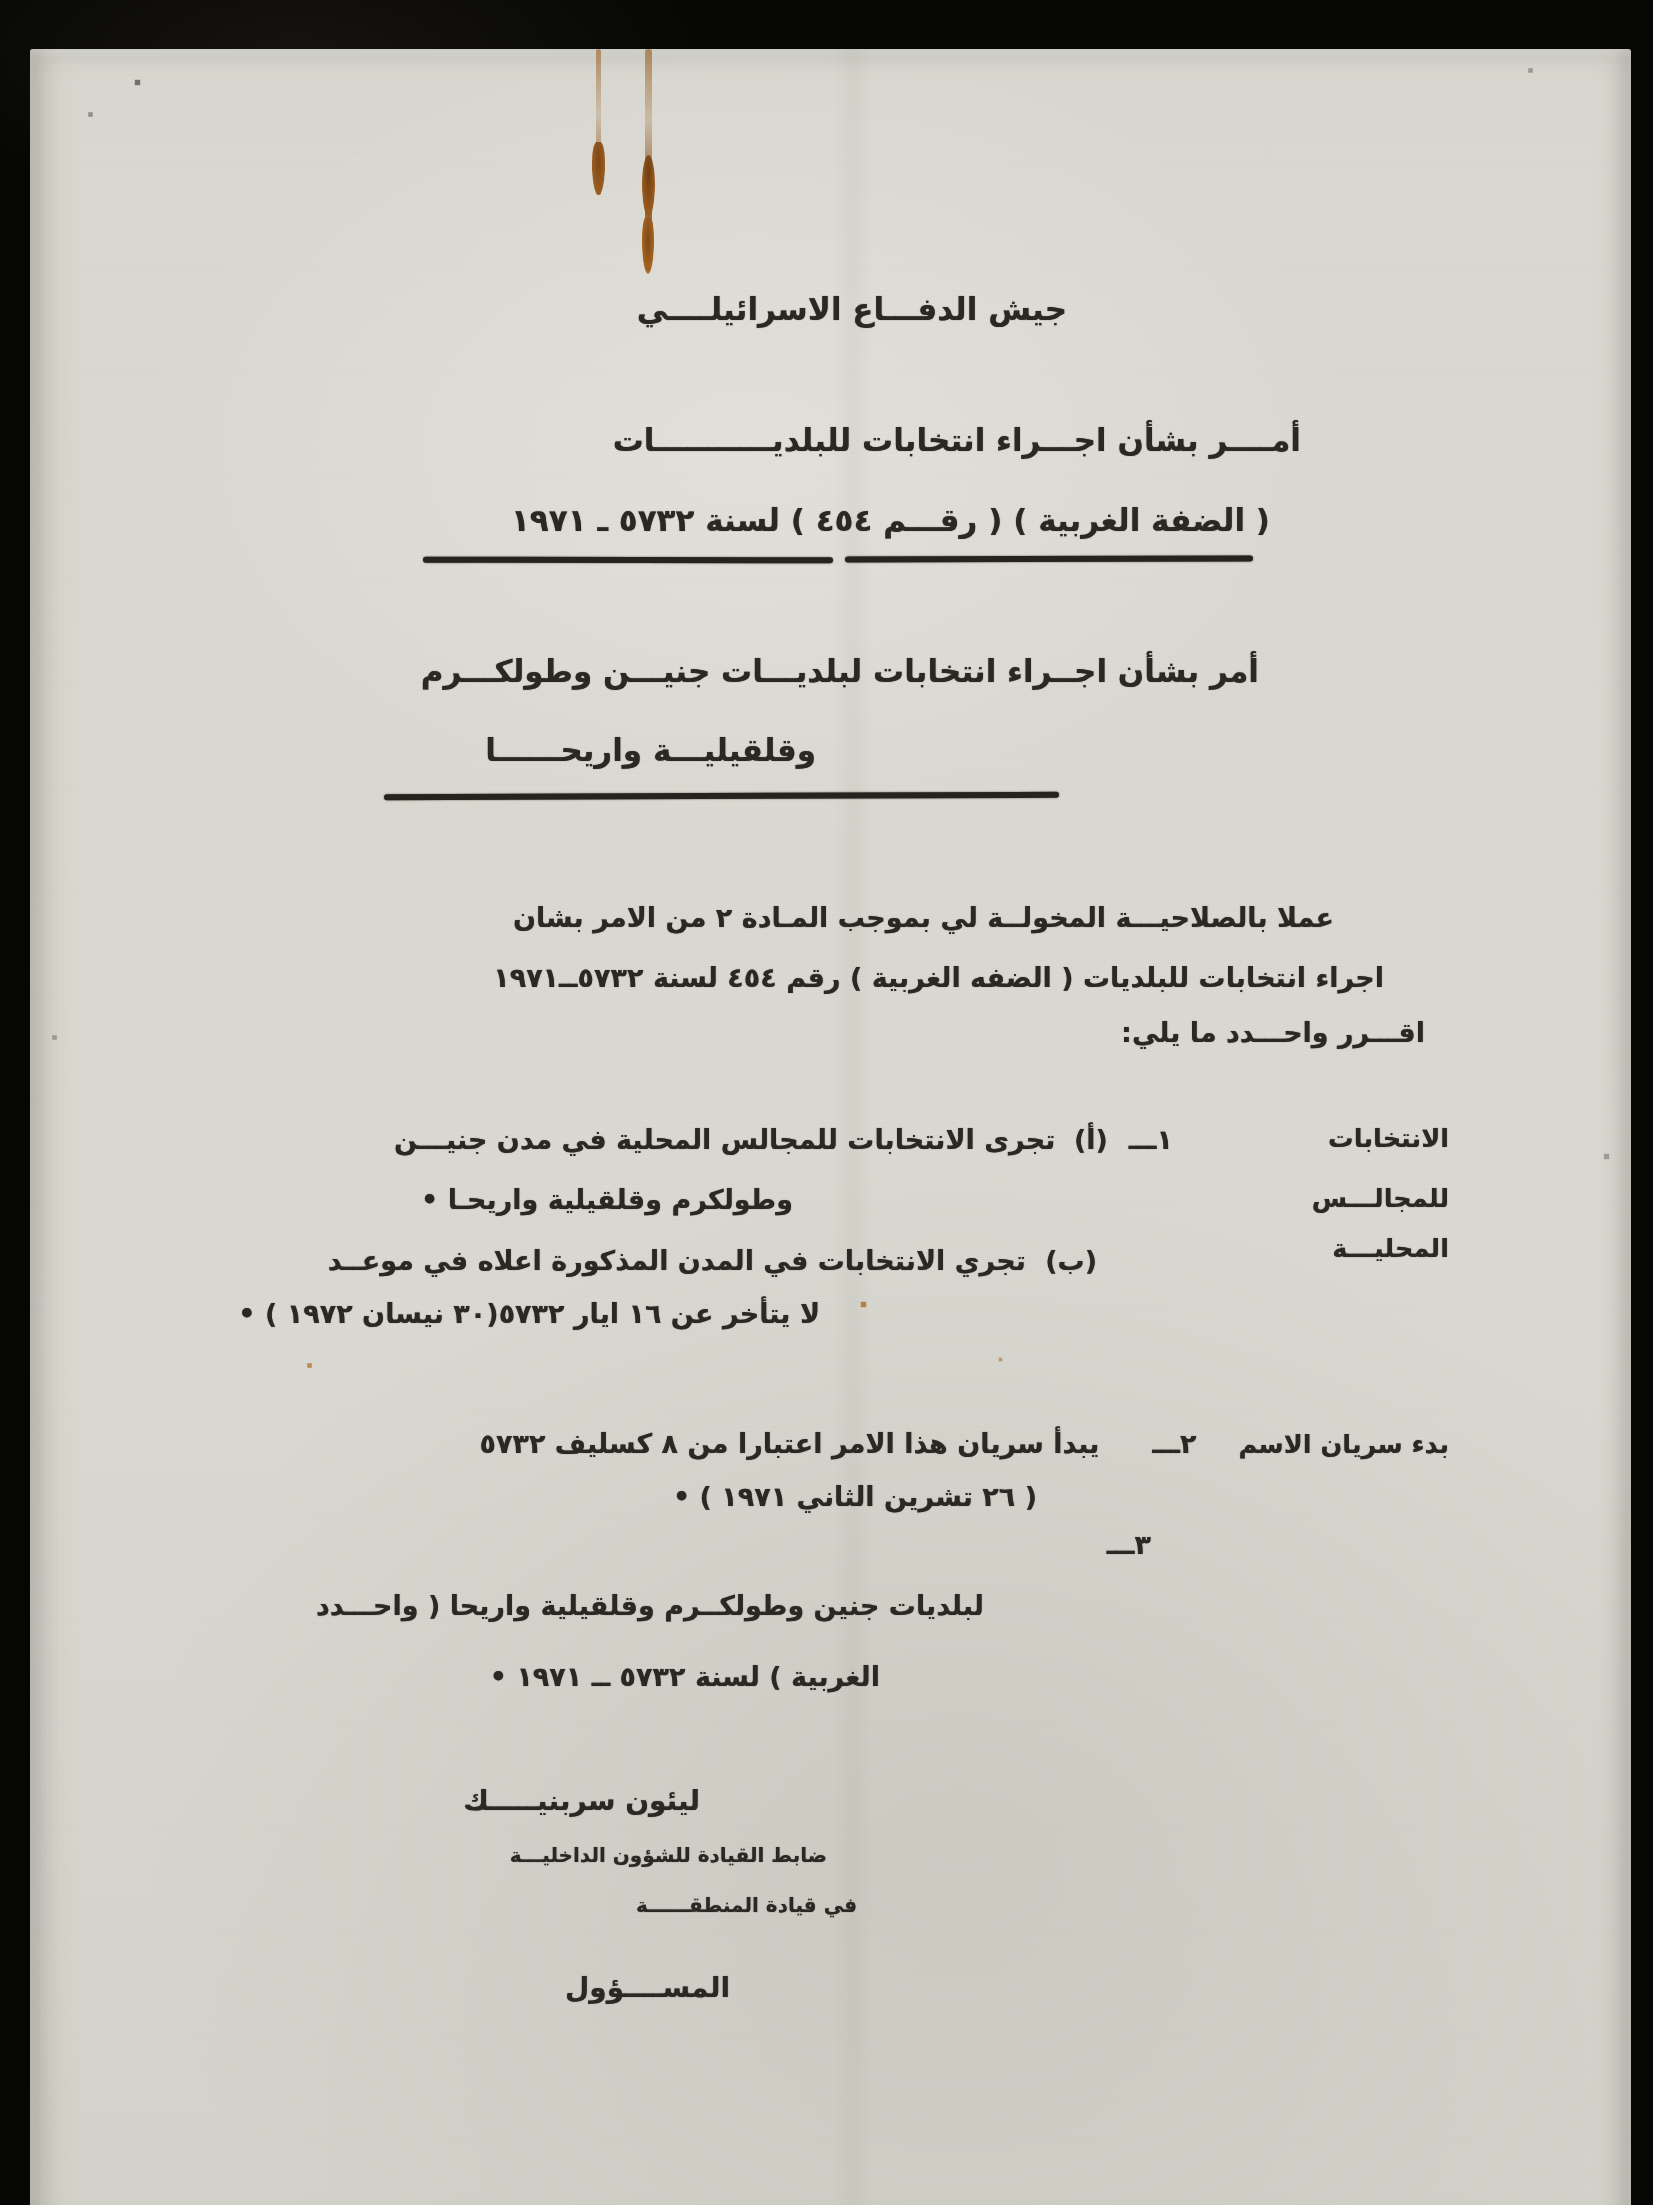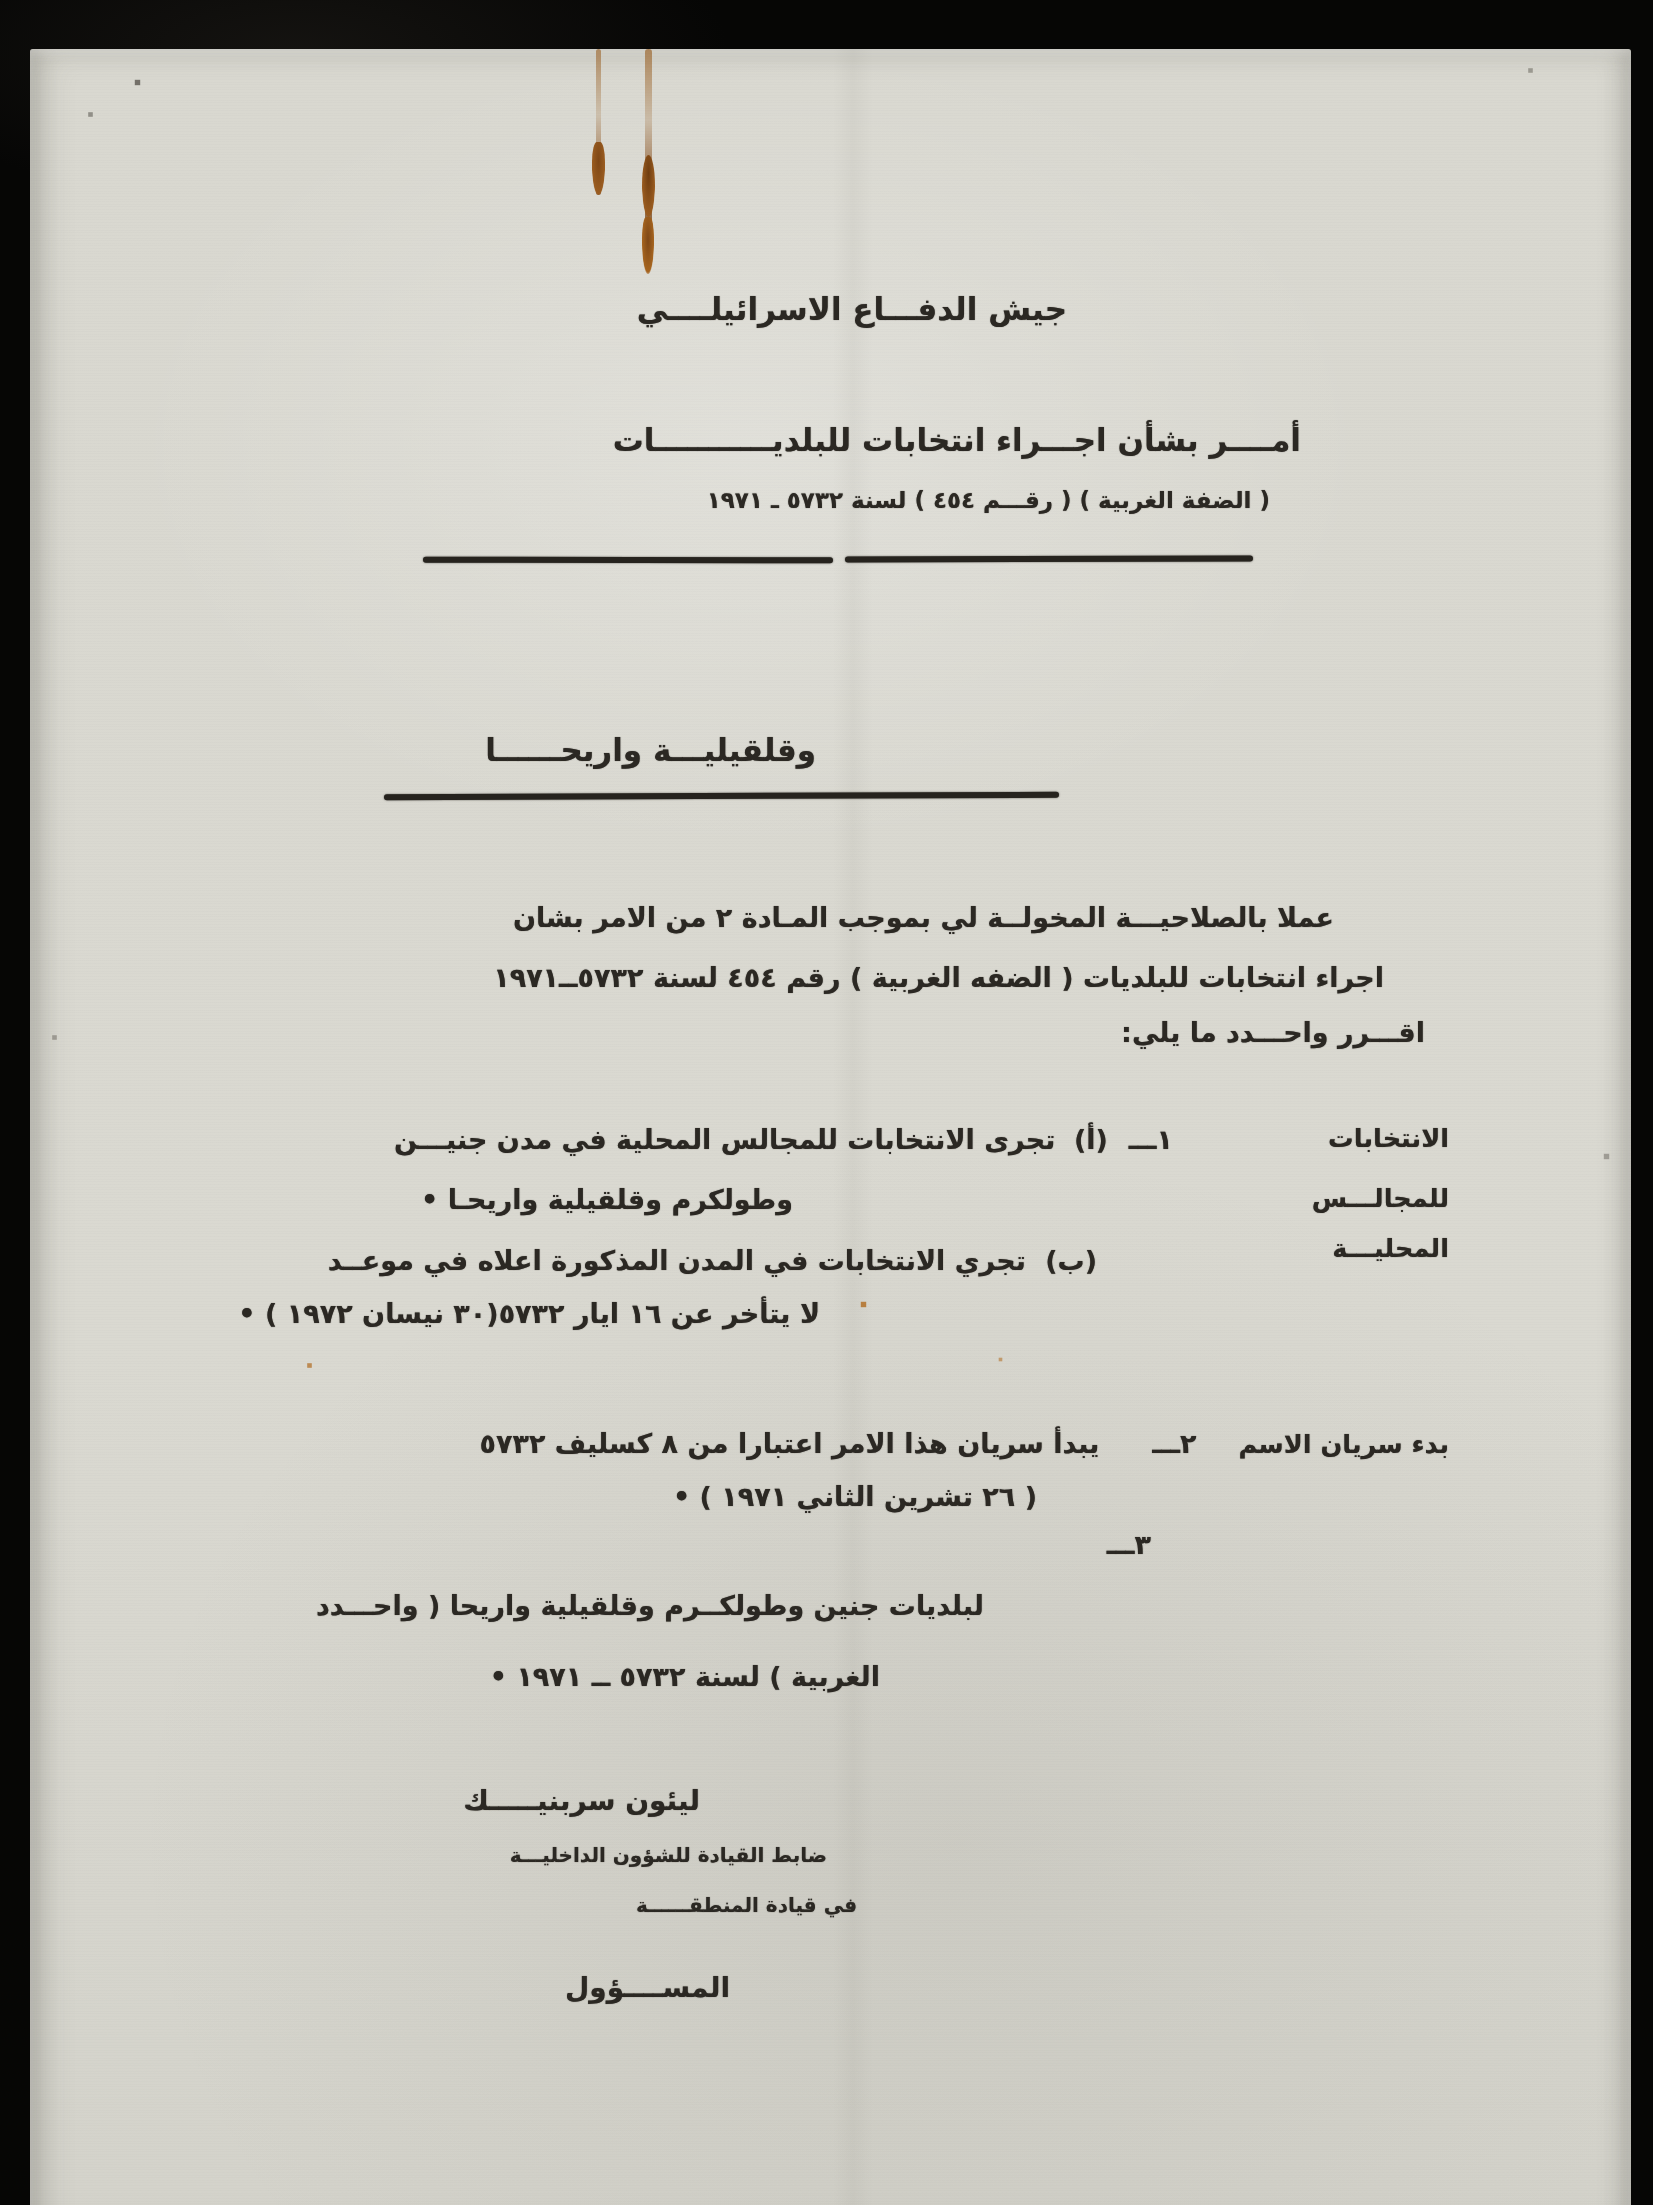--- a/index.html
+++ b/index.html
@@ -91,24 +91,25 @@
   <div class="paper"></div>
 
   <div class="drip drip-a"></div>
   <div class="drip drip-b"></div>
   <div class="specks"></div>
   <div class="flecks"></div>
 
   <div class="t" style="top:423px;right:353px;font-size:31px">أمــــر بشأن اجـــراء انتخابات للبلديـــــــــــات</div>
 
   <div class="t" style="top:292px;right:587px;font-size:31px">جيش الدفـــاع الاسرائيلــــي</div>
-  <div class="t" style="top:488px;right:384px;font-size:23px">( الضفة الغربية ) ( رقـــم ٤٥٤ ) لسنة ٥٧٣٢ ـ ١٩٧١</div>
+  <div class="t" style="top:503px;right:384px;font-size:31px">( الضفة الغربية ) ( رقـــم ٤٥٤ ) لسنة ٥٧٣٢ ـ ١٩٧١</div>
   <div class="rule" style="left:845px;top:556px;width:408px;transform:rotate(-0.15deg)"></div>
   <div class="rule" style="left:423px;top:557px;width:410px;transform:rotate(0.1deg)"></div>
 
+  <div class="t" style="top:654px;right:395px;font-size:31px">أمر بشأن اجــراء انتخابات لبلديـــات جنيـــن وطولكـــرم</div>
   <div class="t" style="top:733px;right:838px;font-size:31px">وقلقيليـــة واريحــــــا</div>
   <div class="rule" style="left:384px;top:793px;width:675px;transform:rotate(-0.2deg)"></div>
 
   <div class="t" style="top:903px;right:320px;font-size:27px">عملا بالصلاحيـــة المخولــة لي بموجب المـادة ٢ من الامر بشان</div>
   <div class="t" style="top:963px;right:270px;font-size:27px">اجراء انتخابات للبلديات ( الضفه الغربية ) رقم ٤٥٤ لسنة ٥٧٣٢ــ١٩٧١</div>
   <div class="t" style="top:1018px;right:229px;font-size:27px">اقـــرر واحـــدد ما يلي:</div>
 
   <div class="t" style="top:1124px;right:205px;font-size:25.6px">الانتخابات</div>
   <div class="t" style="top:1184px;right:205px;font-size:25.6px">للمجالـــس</div>
   <div class="t" style="top:1234px;right:205px;font-size:25.6px">المحليـــة</div>

